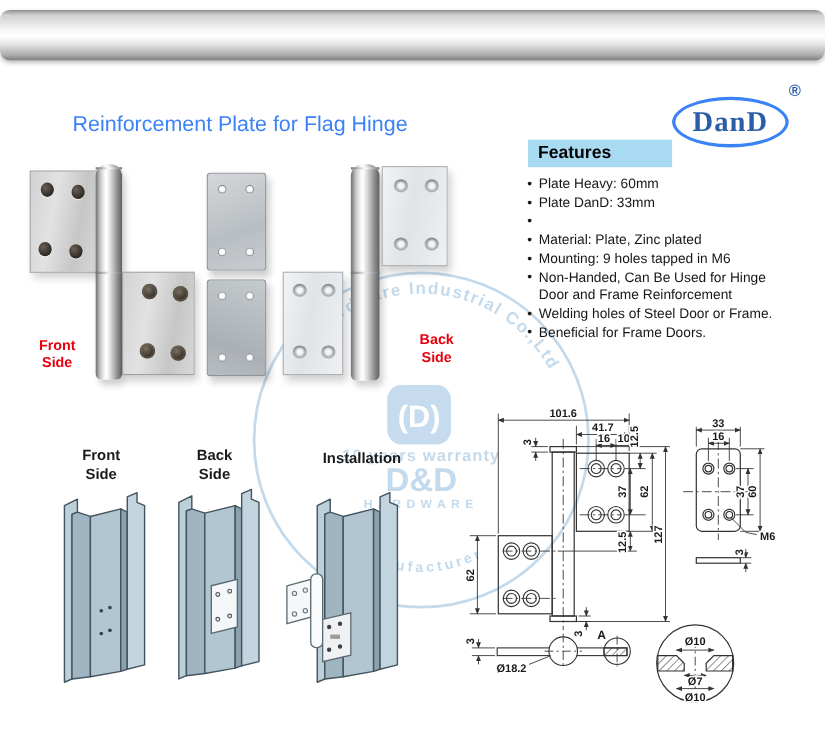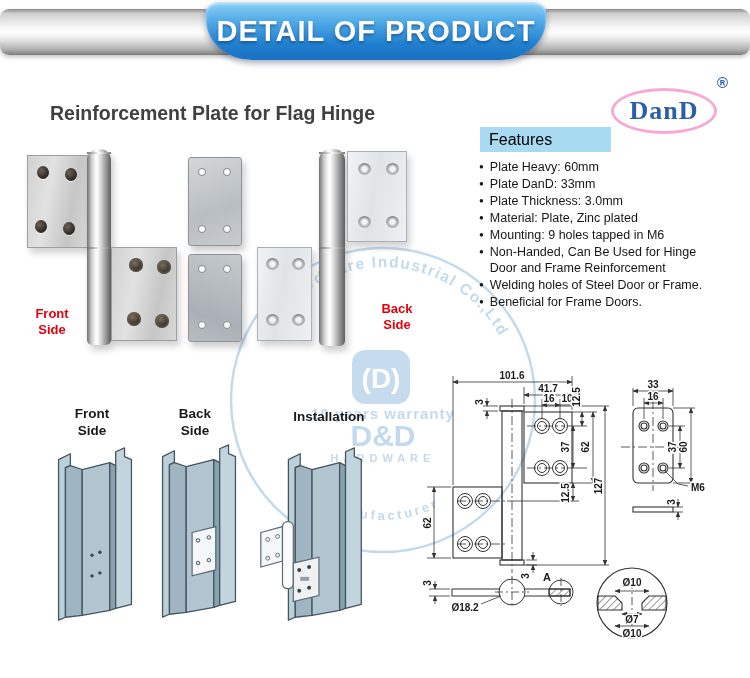--- a/index.html
+++ b/index.html
@@ -12,27 +12,27 @@
     background:linear-gradient(180deg,#8e8e8e 0%,#cfcfcf 10%,#f5f5f5 38%,#ffffff 52%,#e3e3e3 68%,#b0b0b0 88%,#7d7d7d 100%);
     box-shadow:0 2px 4px rgba(0,0,0,.25);}
   .ribbon{left:206px;top:2px;width:340px;height:58px;display:flex;align-items:center;justify-content:center;
     background:linear-gradient(180deg,#8ed0f5 0%,#55aee8 30%,#2180cf 72%,#1a6fc0 100%);
     border-radius:14px 14px 46px 46px / 10px 10px 40px 40px;
     box-shadow:inset 0 2px 3px rgba(255,255,255,.55), 0 3px 6px rgba(0,20,60,.35);}
   .ribbon span{color:#fff;font-size:29px;font-weight:bold;letter-spacing:1px;
     text-shadow:0 2px 3px rgba(0,0,40,.35);white-space:nowrap;}
 
   
-  .logo-ellipse{left:611px;top:88px;width:100px;height:40px;border:3px solid #f9a8d4;border-radius:50%;
+  .logo-ellipse{left:611px;top:88px;width:100px;height:40px;border:3px solid #3b82f6;border-radius:50%;
     display:flex;align-items:center;justify-content:center;background:#fff;}
   .logo-text{font-family:"Liberation Serif",serif;font-weight:bold;font-size:26px;color:#2b5ea9;letter-spacing:1px;}
   .reg{left:717px;top:74px;font-size:15px;color:#2b5ea9;font-weight:bold;}
 
   
-  .product-title{left:50px;top:102px;font-size:19.5px;font-weight:bold;color:#404040;white-space:nowrap;}
+  .product-title{left:66px;top:102px;font-size:19.5px;font-weight:normal;color:#3b82f6;white-space:nowrap;}
   .model{left:176px;top:359px;font-size:19px;font-weight:bold;color:#111;letter-spacing:1px;}
 
   
   .leaf{position:absolute;border:1px solid #9aa0a5;
     background:linear-gradient(100deg,#d2d2d2 0%,#e2e2e2 35%,#c6c6c6 70%,#d8d8d8 100%);
     box-shadow:3px 5px 7px rgba(0,0,0,.18);}
   .leaf.bright{background:linear-gradient(100deg,#f1f3f5 0%,#e0e4e7 45%,#eef0f2 100%);border-color:#aab0b5;}
   .barrel{position:absolute;border-radius:11px 11px 5px 5px;
     background:linear-gradient(90deg,#6f6f6f 0%,#c9c9c9 18%,#f6f6f6 34%,#ffffff 42%,#d6d6d6 58%,#9a9a9a 78%,#5f5f5f 100%);
     box-shadow:3px 5px 7px rgba(0,0,0,.2);}
@@ -46,21 +46,21 @@
       box-shadow:inset 0 1px 2px rgba(0,0,0,.35);}
   .plate-photo{position:absolute;border:1px solid #8e9399;border-radius:3px;
     background:linear-gradient(160deg,#d3d7da 0%,#b9bec2 60%,#c8ccd0 100%);box-shadow:3px 5px 7px rgba(0,0,0,.2);}
   .plate-photo.dark{background:linear-gradient(200deg,#c5cacd 0%,#aab0b5 70%,#b8bdc1 100%);}
   .ph{position:absolute;width:8px;height:8px;border-radius:50%;background:#fdfdfd;box-shadow:inset 0 0 1px 1px #81878c;}
 
   .lbl-red{position:absolute;color:#e8000f;font-weight:bold;font-size:13px;line-height:1.2;text-align:center;white-space:pre-line;}
 
   
   .feat-hdr{left:480px;top:127px;width:131px;height:25px;background:#a8dbf2;display:flex;align-items:center;
-    padding-left:9px;font-size:16px;font-weight:normal;color:#000;box-sizing:border-box;}
+    padding-left:9px;font-size:16px;font-weight:bold;color:#000;box-sizing:border-box;}
   .feat-list{left:479px;top:159px;width:268px;margin:0;padding:0;list-style:none;}
   .feat-list li{display:flex;gap:6px;font-size:12.5px;line-height:16.9px;color:#161616;}
   .blt{font-size:8px;line-height:16.9px;}
   .ftx{white-space:pre-line;}
 
   
   .dlbl{position:absolute;color:#1a1a1a;font-weight:bold;font-size:13.5px;line-height:1.25;text-align:center;white-space:pre-line;}
   svg{display:block;}
   svg text{font-family:"Liberation Sans",sans-serif;}
 
@@ -88,23 +88,20 @@
       </text>
       <rect x="352" y="350" width="58" height="54" rx="13" fill="#bdd7ec"></rect>
       <text x="381" y="388" text-anchor="middle" font-size="28" font-weight="bold" fill="#ffffff">(D)</text>
       <text x="383" y="419" text-anchor="middle" font-size="15" letter-spacing="1" font-weight="bold">10 years warranty</text>
       <text x="383" y="446" text-anchor="middle" font-size="30" font-weight="bold" font-family="Liberation Serif, serif">D&amp;D</text>
       <text x="383" y="462" text-anchor="middle" font-size="11" letter-spacing="5" font-weight="bold">HARDWARE</text>
     </g>
   </svg>
 
   <div class="abs metal-bar z1"></div>
-  <div class="abs ribbon z1">
-    <span>DETAIL OF PRODUCT</span>
-  </div>
 
   <div class="abs logo-ellipse z1">
     <span class="logo-text">DanD</span>
   </div>
   <span class="abs reg z1">®</span>
 
   <div class="abs product-title z1">Reinforcement Plate for Flag Hinge</div>
 
   <div class="leaf z1" style="left:27px;top:155px;width:60px;height:91px;">
     <i class="hole dk" style="left:9px;top:10px;"></i>
@@ -163,21 +160,20 @@
       <li>
         <span class="blt">●</span>
         <span class="ftx">Plate Heavy: 60mm</span>
       </li>
       <li>
         <span class="blt">●</span>
         <span class="ftx">Plate DanD: 33mm</span>
       </li>
       <li>
         <span class="blt">●</span>
-        <span class="ftx">Plate Thickness: 3.0mm</span>
       </li>
       <li>
         <span class="blt">●</span>
         <span class="ftx">Material: Plate, Zinc plated</span>
       </li>
       <li>
         <span class="blt">●</span>
         <span class="ftx">Mounting: 9 holes tapped in M6</span>
       </li>
       <li>

